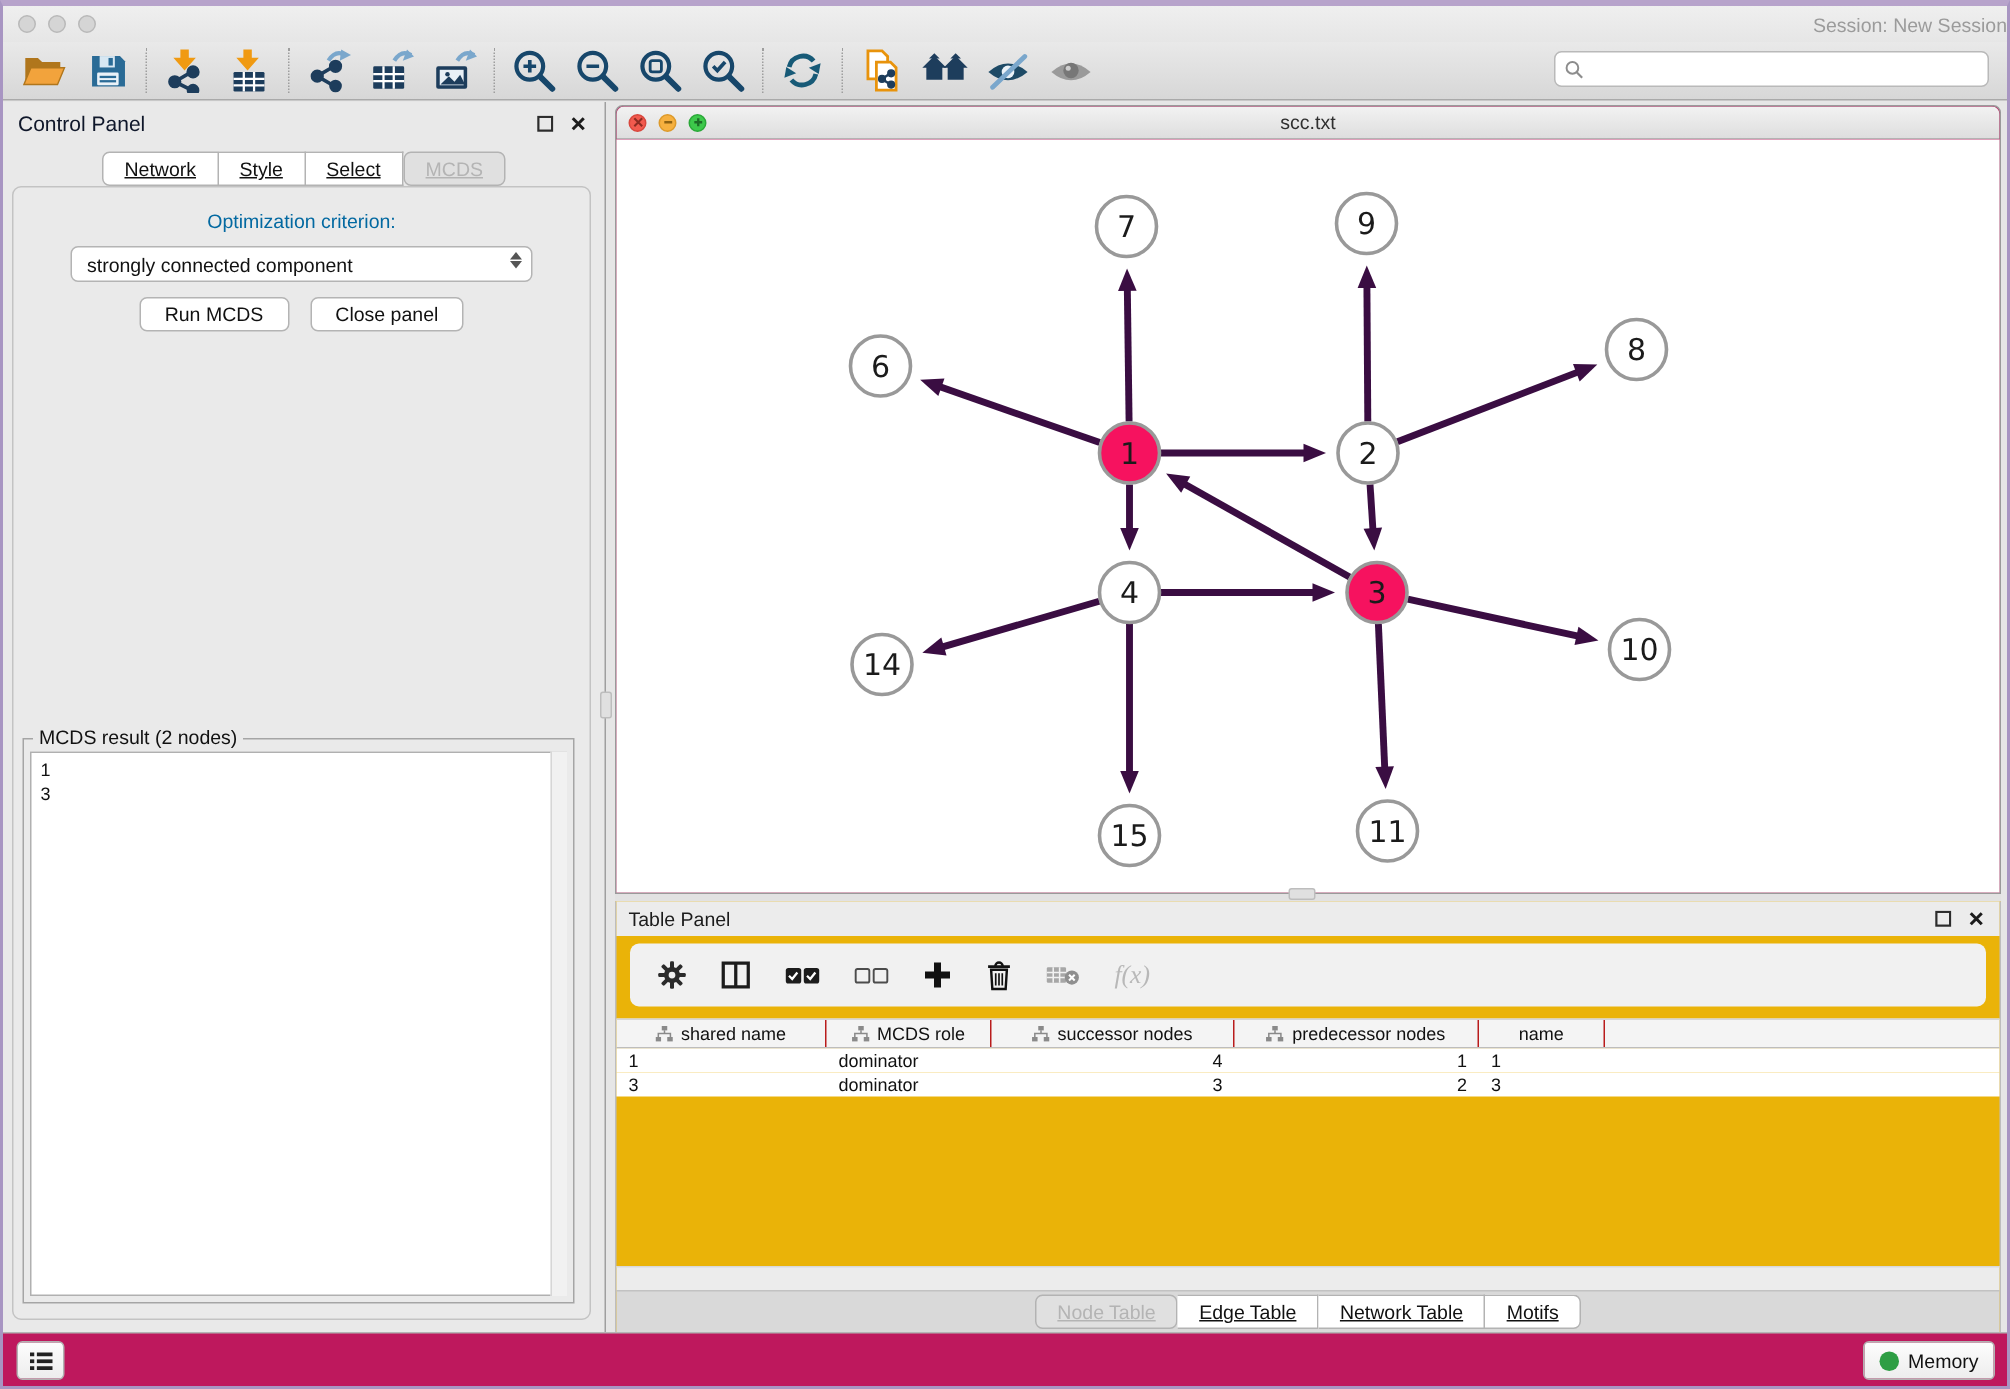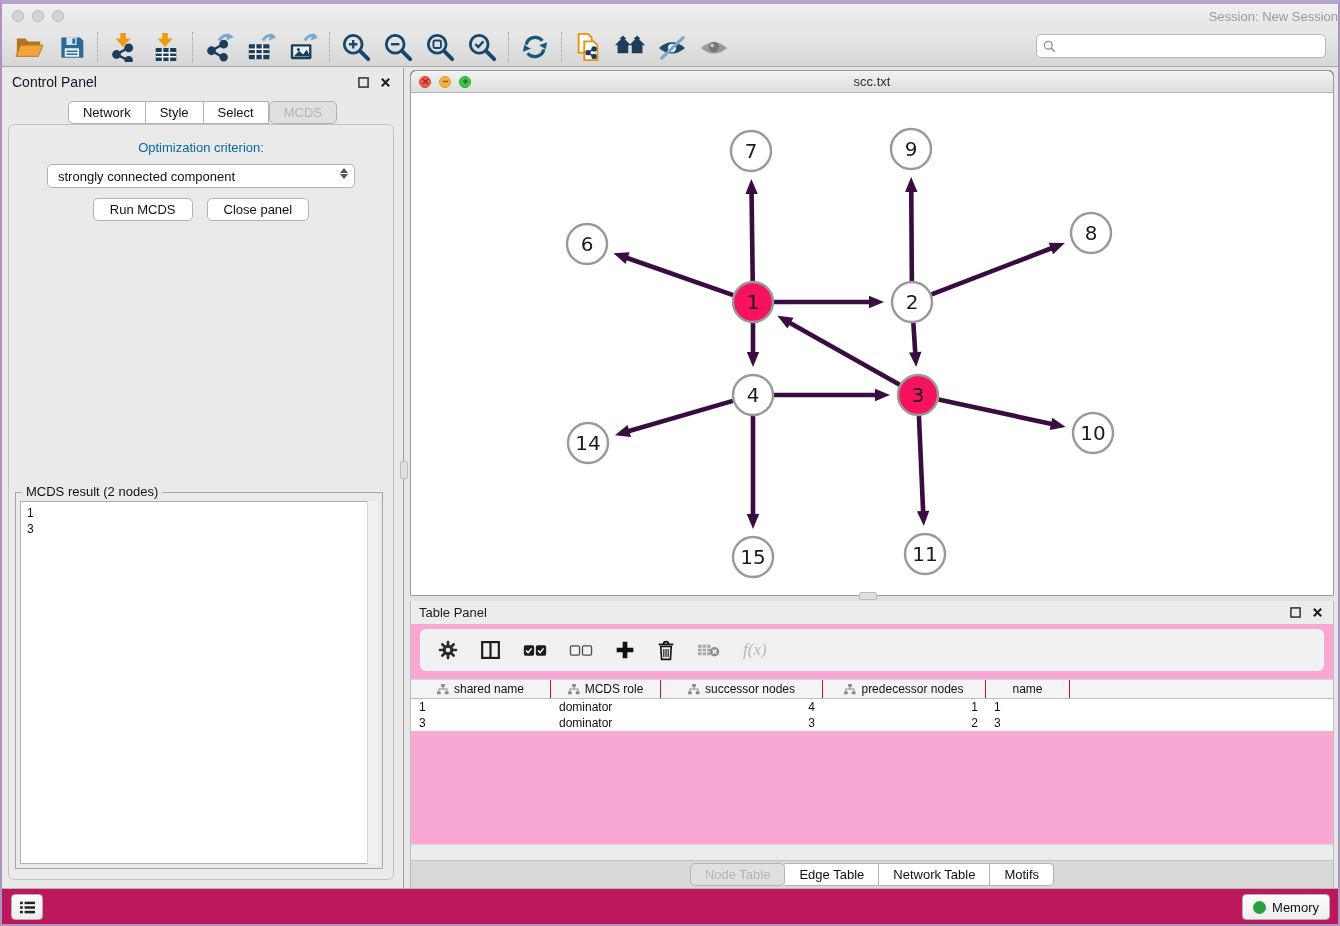--- a/index.html
+++ b/index.html
@@ -23,21 +23,21 @@
   .searchbox input { border:none; outline:none; flex:1; font-size:13px; background:transparent; margin-left:4px; }
 
   
   .control-panel { position:absolute; left:0; top:64px; width:402px; bottom:36px;
                    background:#e9e9e9; border-right:1px solid #9f9f9f; }
   .panel-head { height:28px; display:flex; align-items:center; padding:0 10px; font-size:14px; color:#0f172a; }
   .panel-head .spacer { flex:1; }
   .winicon { width:16px; height:16px; display:flex; align-items:center; justify-content:center; margin-left:6px; }
   .segbar { position:absolute; top:33px; left:0; right:0; display:flex; justify-content:center; }
   .seg { border:1px solid #b3b3b3; border-left:none; background:#fff; color:#111; font-size:13px;
-         padding:3px 14px; line-height:15px; white-space:nowrap; }
+         padding:3px 14px; line-height:15px; white-space:nowrap;text-decoration:underline; }
   .seg-first { border-left:1px solid #b3b3b3; border-radius:5px 0 0 5px; }
   .seg-last { border-radius:0 5px 5px 0; }
   .seg-active { background:#e0e0e0; color:#b4b4b4; border-radius:5px; border-left:1px solid #b3b3b3; }
   .cp-inset { position:absolute; left:6px; right:9px; top:56px; bottom:8px;
               background:#eaeaea; border:1px solid #c3c3c3; border-radius:6px; }
   .opt-label { margin-top:15px; text-align:center; font-size:13px; color:#0369a1; }
   .cselect { position:absolute; left:38px; right:38px; top:39px; height:24px; background:#fff;
              border:1px solid #b4b4b4; border-radius:5px; font-size:13px; color:#111;
              display:flex; align-items:center; padding-left:10px; }
   .stepper { position:absolute; right:6px; top:3px; display:flex; flex-direction:column; gap:1px; align-items:center; }
@@ -65,21 +65,21 @@
   .nl svg { display:block; }
   .nl-close { background:#f25a4e; border:1px solid #d8473d; }
   .nl-min { background:#f6b03f; border:1px solid #dd9a2b; }
   .nl-max { background:#3dc94b; border:1px solid #2aa838; }
   .net-canvas { position:absolute; top:22px; left:0; right:0; bottom:0; background:#fff; overflow:hidden; }
   .h-divider { position:absolute; left:408px; top:592px; width:924px; height:5px; background:#e2e2e2; }
   .h-handle { position:absolute; left:857px; top:588px; width:18px; height:8px; background:#e0e0e0; border:1px solid #bdbdbd; border-radius:2px; }
   .v-handle { position:absolute; left:398px; top:457px; width:8px; height:18px; background:#e0e0e0; border:1px solid #bdbdbd; border-radius:2px; }
 
   
-  .table-panel { position:absolute; left:408px; top:597px; width:924px; bottom:36px; background:#f9a8d4;
+  .table-panel { position:absolute; left:408px; top:597px; width:924px; bottom:36px; background:#eab308;
                  border-left:1px solid #bdbdbd; border-right:1px solid #bdbdbd; }
   .tp-head { height:23px; background:#ececec; display:flex; align-items:center; padding:0 8px; font-size:13px; color:#1c1c1c; }
   .tp-head .spacer { flex:1; }
   .tp-toolbar { position:absolute; top:28px; left:9px; right:9px; height:42px; background:#f1f1f1;
                 border-radius:6px; display:flex; align-items:center; gap:22px; padding-left:18px; }
   .tp-tool { display:flex; align-items:center; justify-content:center; }
   .fx { font-family:Liberation Serif, serif; font-style:italic; font-size:17px; color:#b8b8b8; }
   .ttable { position:absolute; top:78px; left:0; right:0; }
   .thead { display:flex; height:20px; background:#f4f4f4; border-top:1px solid #d6d6d6; border-bottom:1px solid #bdbdbd; }
   .th { display:flex; align-items:center; justify-content:center; gap:5px; font-size:12px; color:#111;

